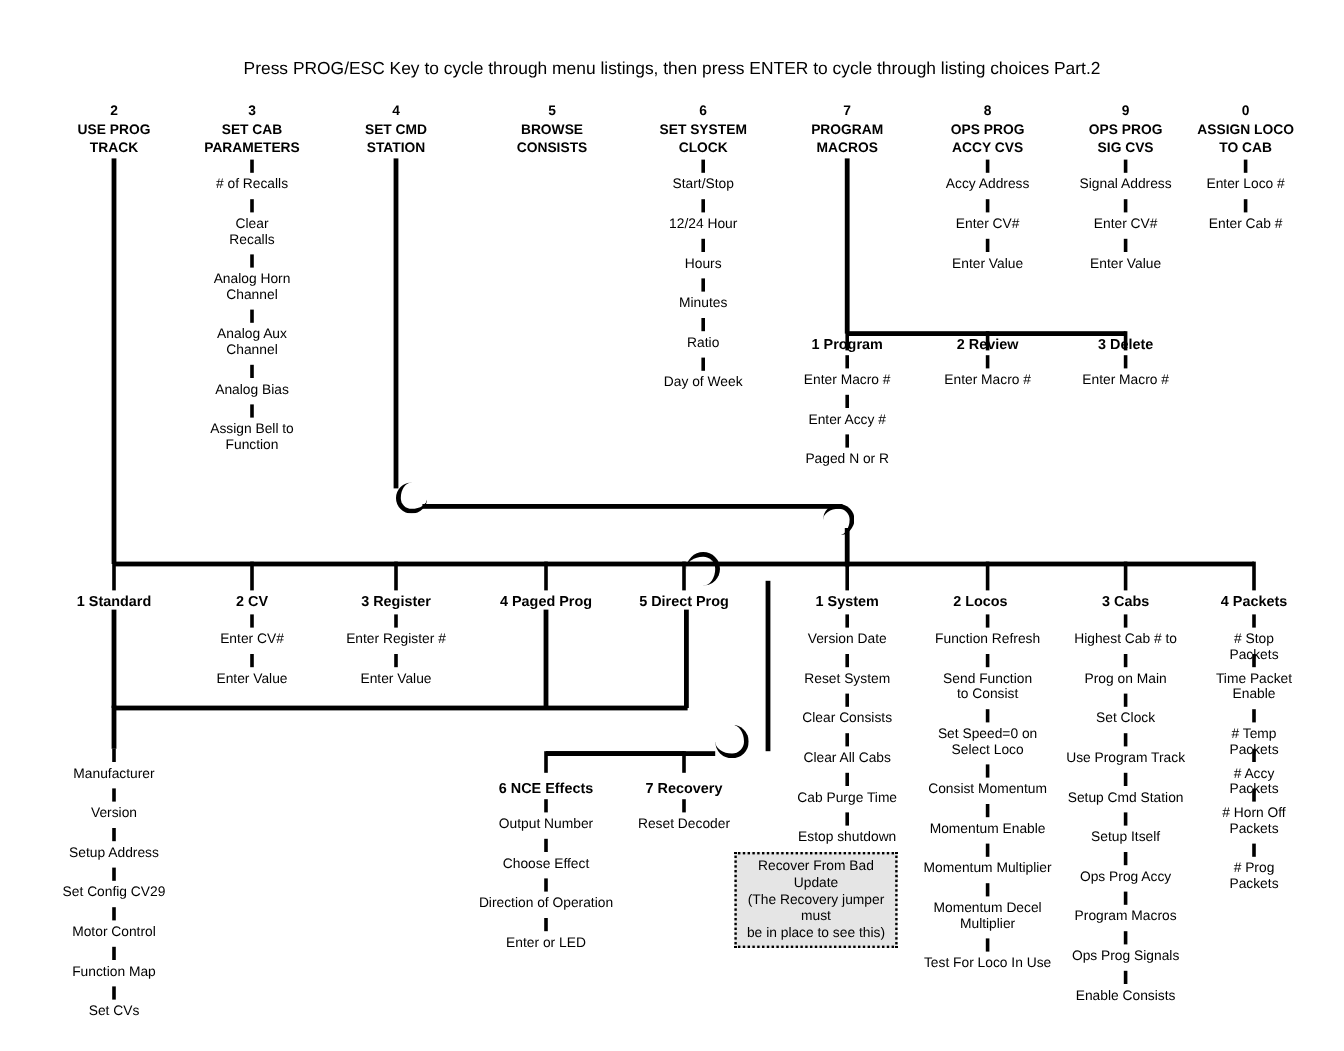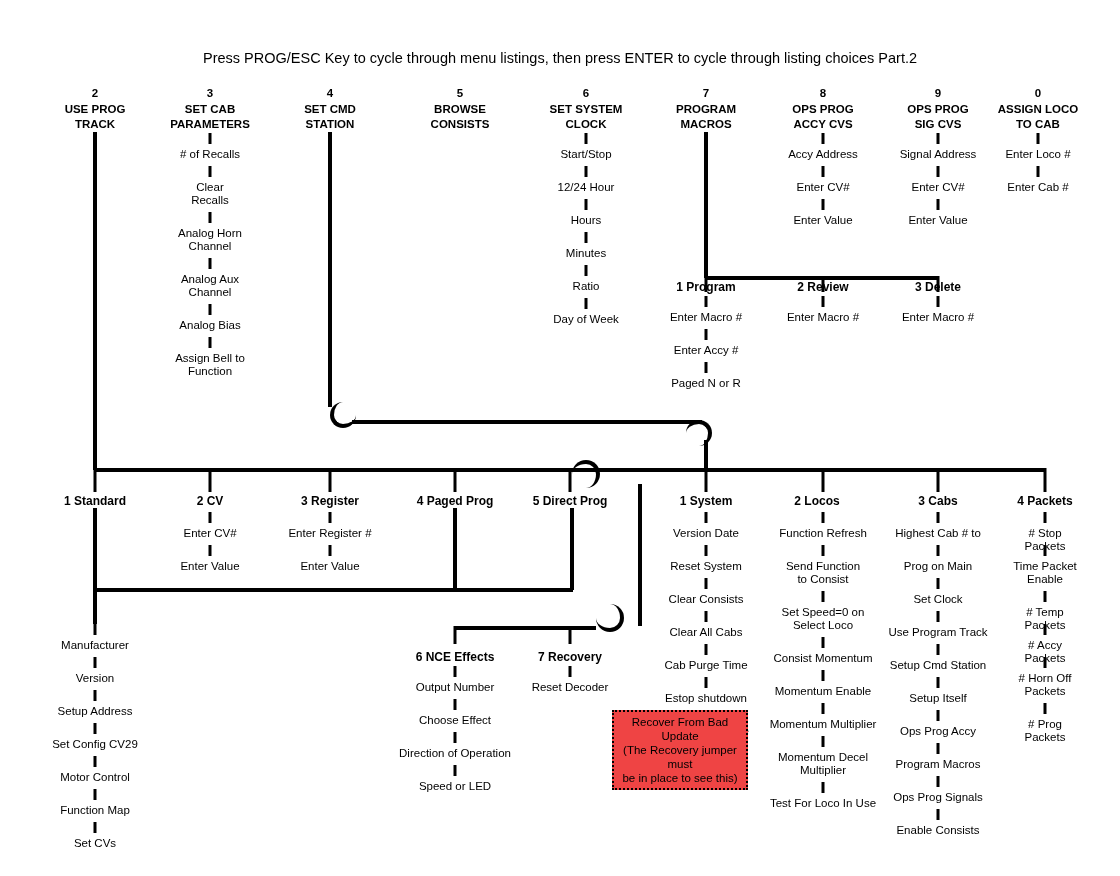--- a/index.html
+++ b/index.html
@@ -86,21 +86,21 @@
   
   .notebox{
     position:absolute;
     border:2px dotted #000;
     text-align:center;
     font-size:11.5px;
     line-height:14px;
     white-space:pre-line;
     padding:3px 6px;
     transform:translateX(-50%);
-    background:#ef4444;
+    background:#e5e5e5;
   }
 </style>
 </head>
 <body>
 
 <div id="page">
 
   <div id="subtitle">Press PROG/ESC Key to cycle through menu listings, then press ENTER to cycle through listing choices  Part.2</div>
 
   <div id="canvas">
@@ -320,21 +320,21 @@
       <div class="vbar" style="left: 455px; top: 626px; height: 18px;"></div>
       <div class="vbar" style="left: 570px; top: 626px; height: 18px;"></div>
       <div class="branchhead" style="left: 455px; top: 650px;">6  NCE Effects</div>
       <div class="vbar" style="left: 455px; top: 666px; height: 11px;"></div>
       <div class="node" style="left: 455px; top: 681px;">Output Number</div>
       <div class="vbar" style="left: 455px; top: 699px; height: 11px;"></div>
       <div class="node" style="left: 455px; top: 714px;">Choose Effect</div>
       <div class="vbar" style="left: 455px; top: 732px; height: 11px;"></div>
       <div class="node" style="left: 455px; top: 747px;">Direction of Operation</div>
       <div class="vbar" style="left: 455px; top: 765px; height: 11px;"></div>
-      <div class="node" style="left: 455px; top: 780px;">Speed or LED</div>
+      <div class="node" style="left: 455px; top: 780px;">Enter or LED</div>
       <div class="branchhead" style="left: 570px; top: 650px;">7 Recovery</div>
       <div class="vbar" style="left: 570px; top: 666px; height: 11px;"></div>
       <div class="node" style="left: 570px; top: 681px;">Reset Decoder</div>
       <div class="notebox" style="left: 680px; top: 710px; width: 120px;">Recover From Bad Update
 (The Recovery jumper must
 be in place to see this)</div>
     </div>
 
 </div>
 

